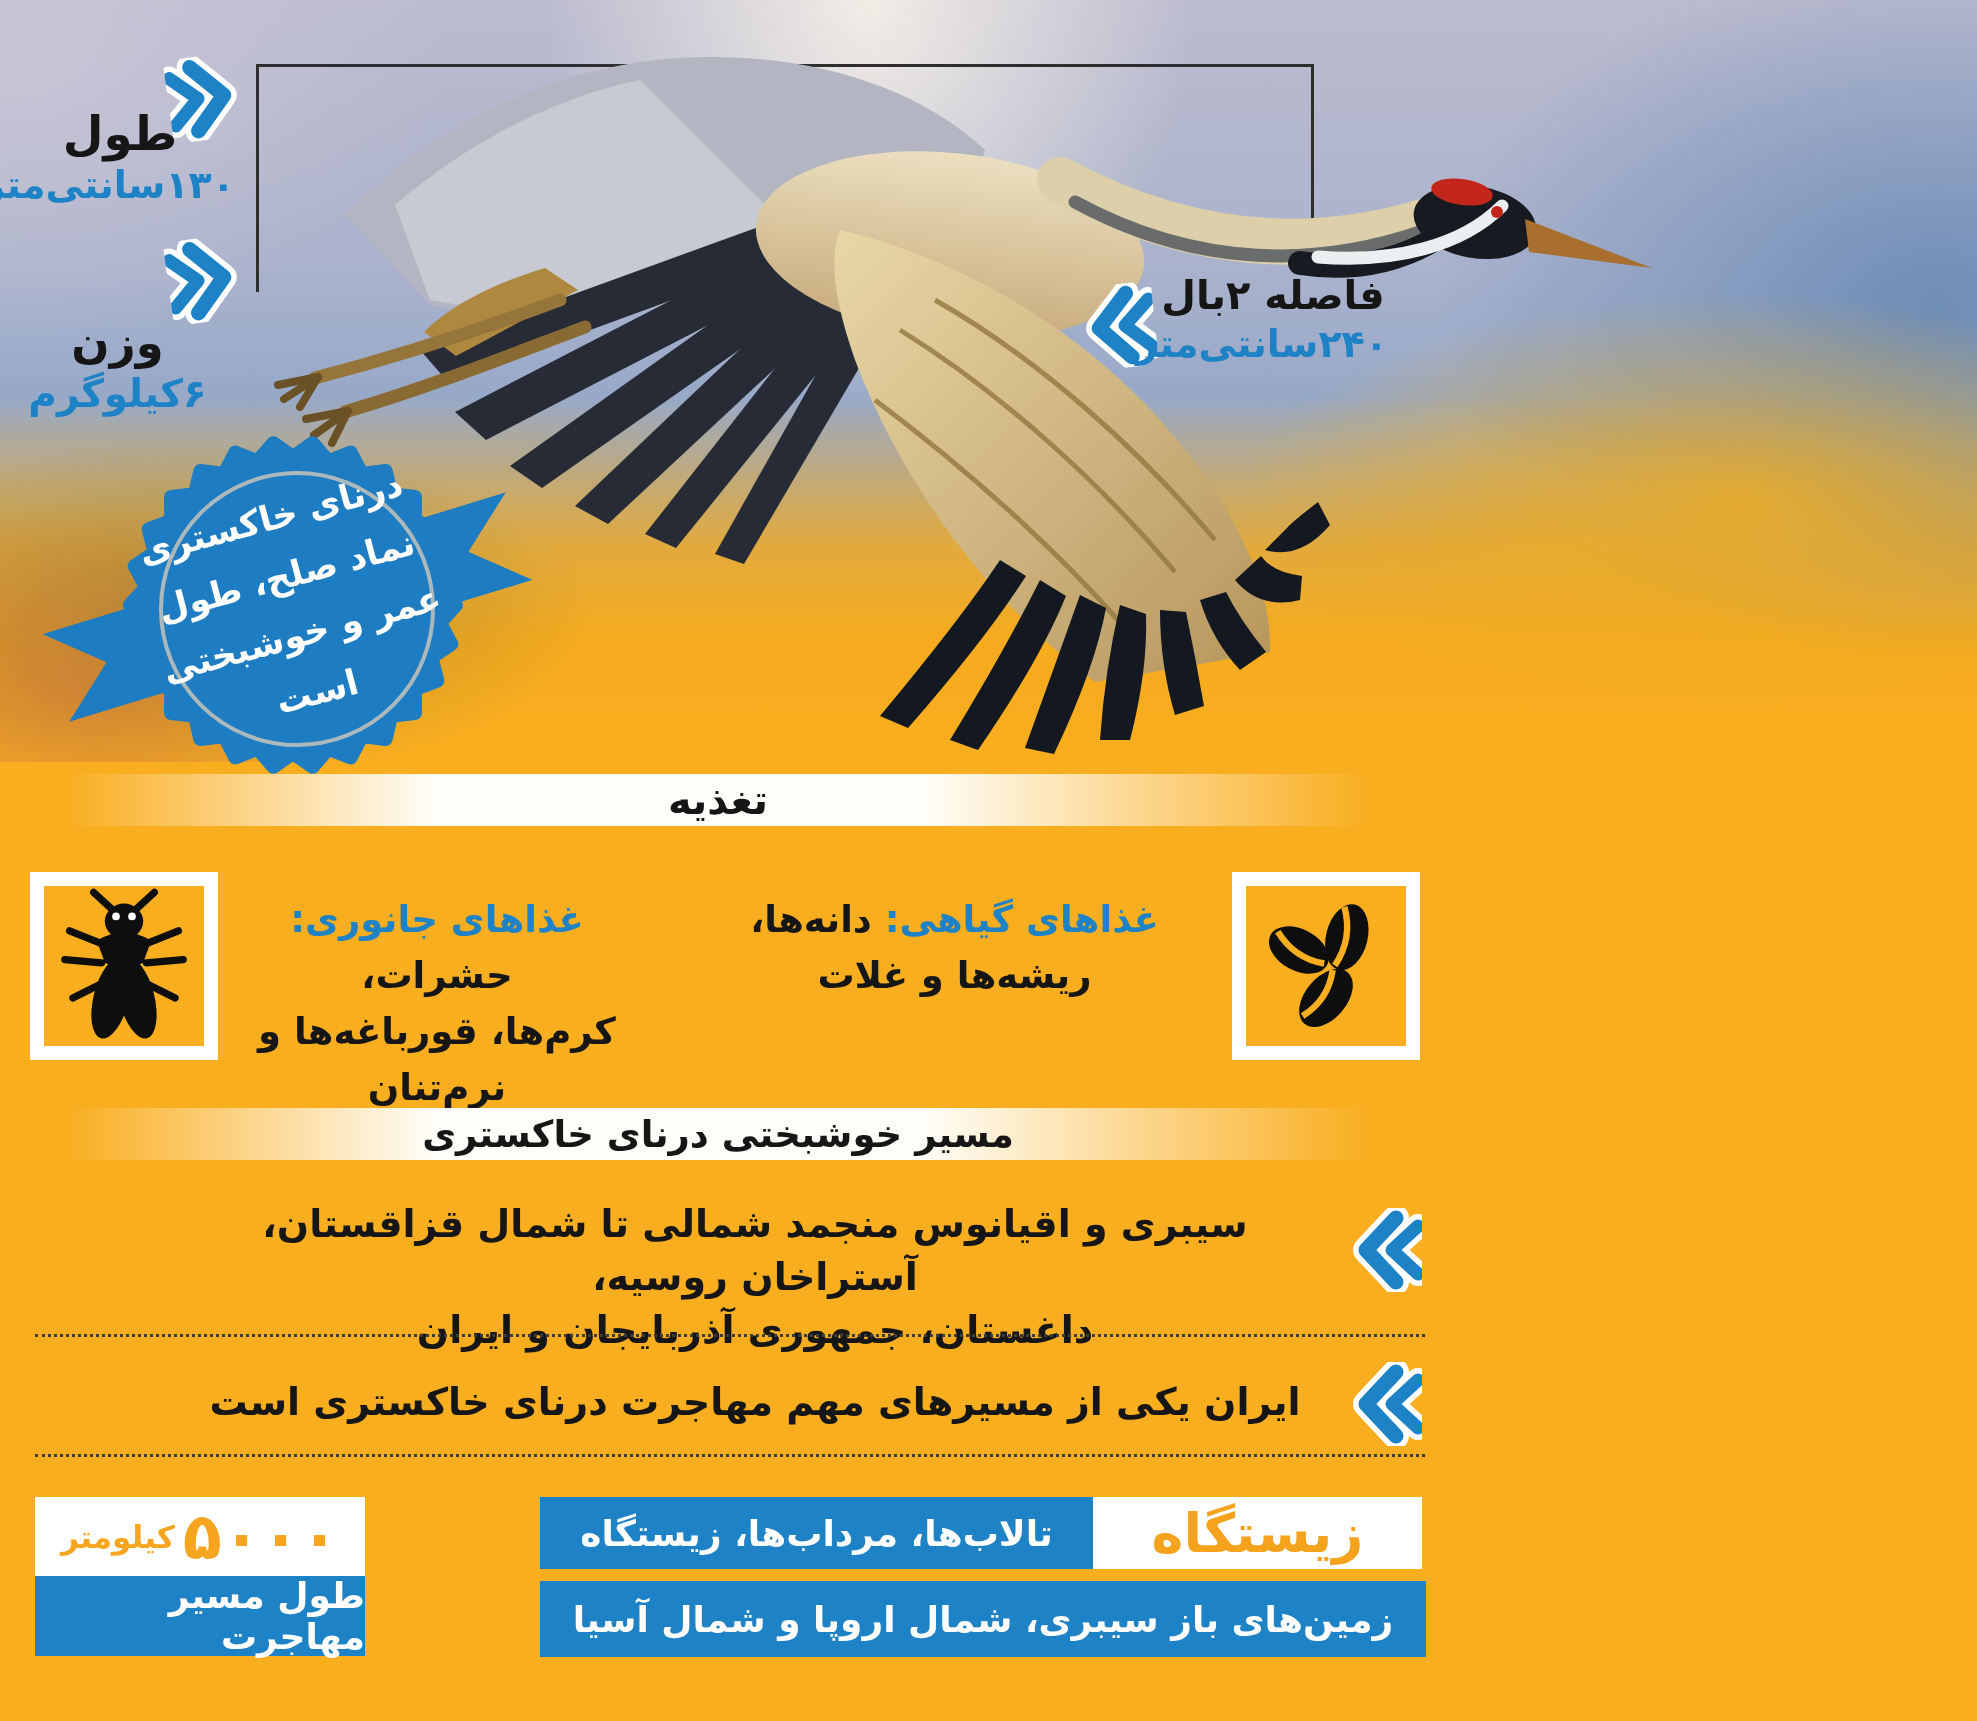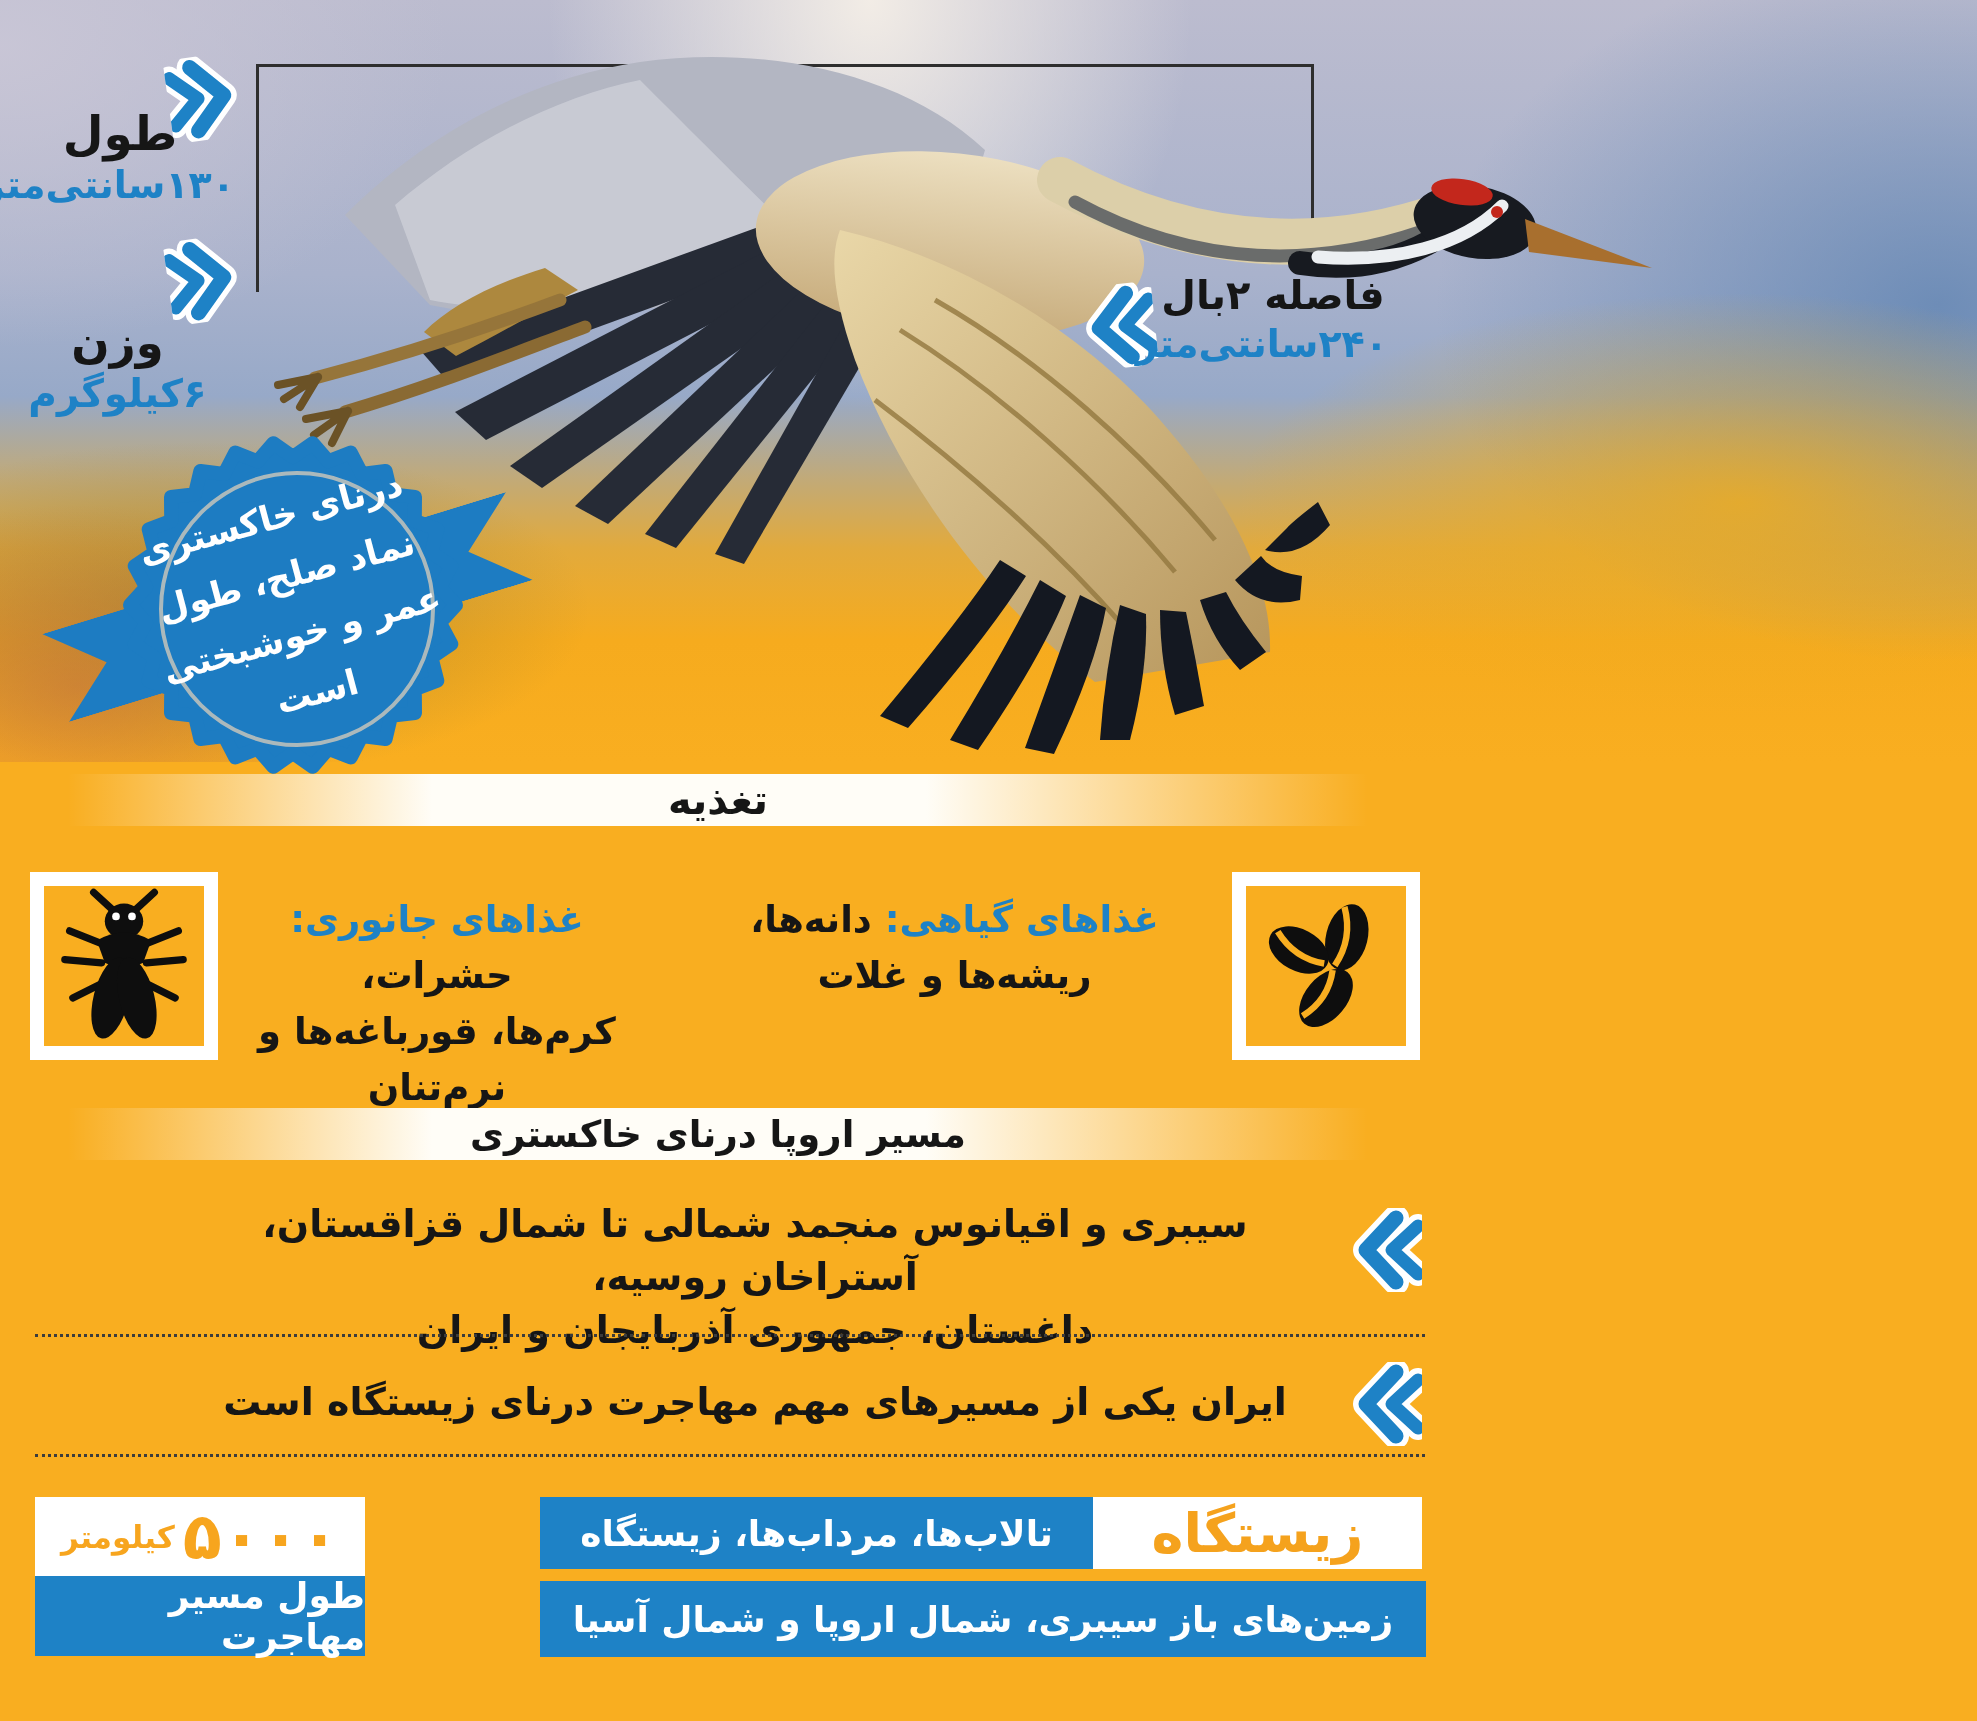--- a/index.html
+++ b/index.html
@@ -248,38 +248,38 @@
         <path d="M57 14 Q67 32 60 51" stroke="#f9ae20" stroke-width="4" fill="none" transform="rotate(14 63 32)"></path>
         <ellipse cx="33" cy="40" rx="13" ry="20" fill="#0e0e0e" transform="rotate(118 33 40)"></ellipse>
         <path d="M16 36 Q33 46 51 40" stroke="#f9ae20" stroke-width="4" fill="none" transform="rotate(28 33 40)"></path>
         <ellipse cx="50" cy="70" rx="13" ry="21" fill="#0e0e0e" transform="rotate(40 50 70)"></ellipse>
         <path d="M42 54 Q52 70 46 88" stroke="#f9ae20" stroke-width="4" fill="none" transform="rotate(40 50 70)"></path>
       </g>
     </svg>
   </div>
 
   <div class="band" id="band-route">
-    <span class="t">مسیر اروپا درنای خاکستری</span>
+    <span class="t">مسیر خوشبختی درنای خاکستری</span>
   </div>
 
   <div class="routetext" id="route1">
     <div>سیبری و اقیانوس منجمد شمالی تا شمال قزاقستان، آستراخان روسیه،</div>
     <div>داغستان، جمهوری آذربایجان و ایران</div>
   </div>
   <svg class="chev" style="left:1352px;top:1208px;" width="70" height="84" viewBox="0 0 70 84">
     <path d="M44 10 L14 42 L44 74" stroke="#fff" stroke-width="26" fill="none" stroke-linecap="round" stroke-linejoin="round"></path>
     <path d="M66 18 L40 42 L66 66" stroke="#fff" stroke-width="24" fill="none" stroke-linecap="round" stroke-linejoin="round"></path>
     <path d="M44 10 L14 42 L44 74" stroke="#1E82C6" stroke-width="15" fill="none" stroke-linecap="round" stroke-linejoin="round"></path>
     <path d="M66 18 L40 42 L66 66" stroke="#1E82C6" stroke-width="13" fill="none" stroke-linecap="round" stroke-linejoin="round"></path>
   </svg>
 
   <div class="dotted" id="dotted1"></div>
 
   <div class="routetext" id="route2">
-    <div>ایران یکی از مسیرهای مهم مهاجرت درنای زیستگاه است</div>
+    <div>ایران یکی از مسیرهای مهم مهاجرت درنای خاکستری است</div>
   </div>
   <svg class="chev" style="left:1352px;top:1362px;" width="70" height="84" viewBox="0 0 70 84">
     <path d="M44 10 L14 42 L44 74" stroke="#fff" stroke-width="26" fill="none" stroke-linecap="round" stroke-linejoin="round"></path>
     <path d="M66 18 L40 42 L66 66" stroke="#fff" stroke-width="24" fill="none" stroke-linecap="round" stroke-linejoin="round"></path>
     <path d="M44 10 L14 42 L44 74" stroke="#1E82C6" stroke-width="15" fill="none" stroke-linecap="round" stroke-linejoin="round"></path>
     <path d="M66 18 L40 42 L66 66" stroke="#1E82C6" stroke-width="13" fill="none" stroke-linecap="round" stroke-linejoin="round"></path>
   </svg>
 
   <div class="dotted" id="dotted2"></div>
 

